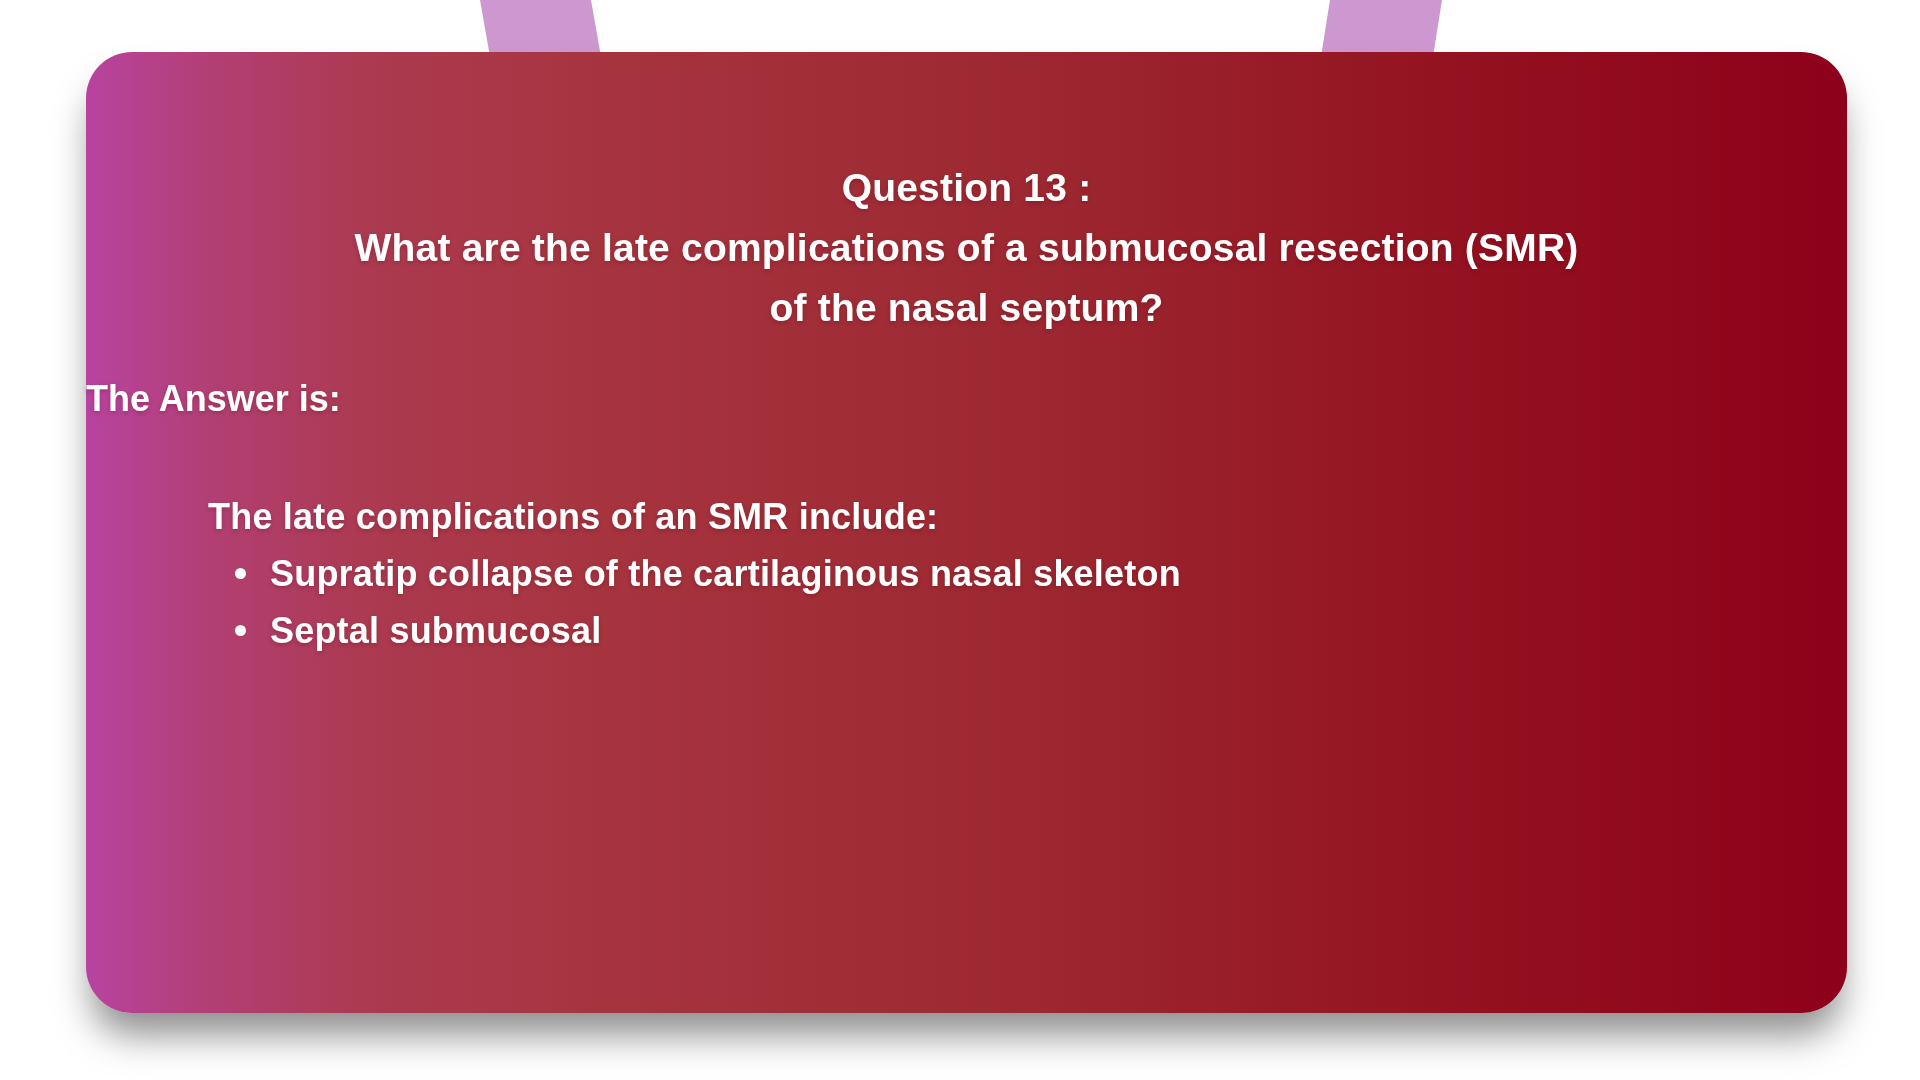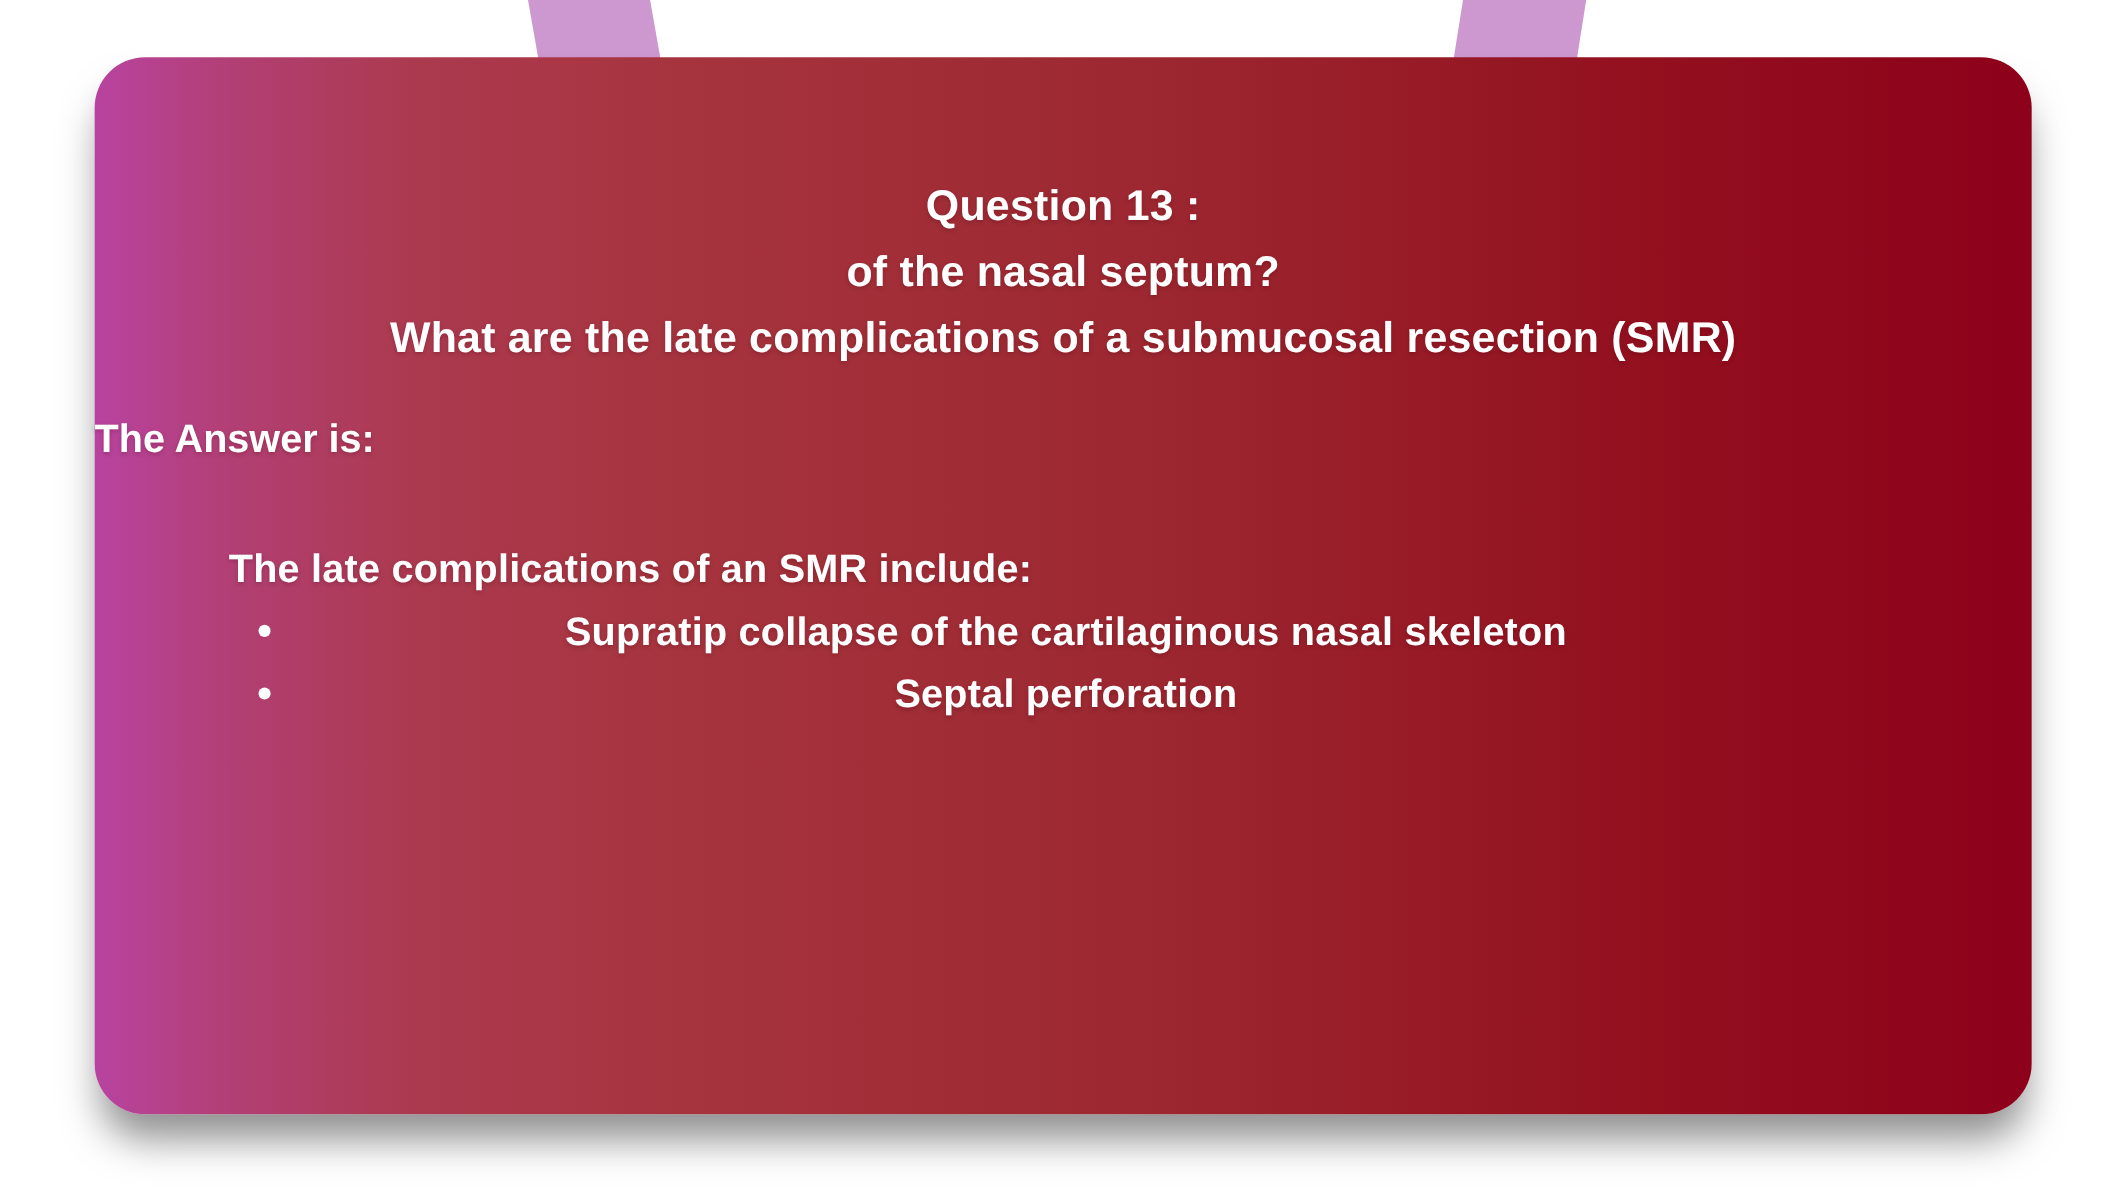--- a/index.html
+++ b/index.html
@@ -74,21 +74,20 @@
     top: 436px;
     font-size: 36px;
     line-height: 57px;
     letter-spacing: 0.2px;
   }
 
   .answer-body ul {
     margin: 0;
     padding: 0;
     list-style: none;
-    text-align: center;
   }
   .answer-body li {
     position: relative;
     padding-left: 62px;
     box-sizing: border-box;
     max-width: 1460px;
   }
   .bullet-dot {
     position: absolute;
     left: 27px;
@@ -104,34 +103,34 @@
 
 <div class="stage">
 
   <div class="ribbon ribbon-left"></div>
   <div class="ribbon ribbon-right"></div>
 
   <div class="card">
 
     <div class="question-block">
       <div>Question 13 :</div>
+      <div>What are the late complications of a submucosal resection (SMR)</div>
       <div>of the nasal septum?</div>
-      <div>What are the late complications of a submucosal resection (SMR)</div>
     </div>
 
     <div class="answer-heading">The Answer is:</div>
 
     <div class="answer-body">
       <div>The late complications of an SMR include:</div>
       <ul>
         <li>
           <span class="bullet-dot"></span>
           <span>Supratip collapse of the cartilaginous nasal skeleton</span>
         </li>
         <li>
           <span class="bullet-dot"></span>
-          <span>Septal perforation</span>
+          <span>Septal submucosal</span>
         </li>
       </ul>
     </div>
 
   </div>
 </div>
 
 </body></html>

